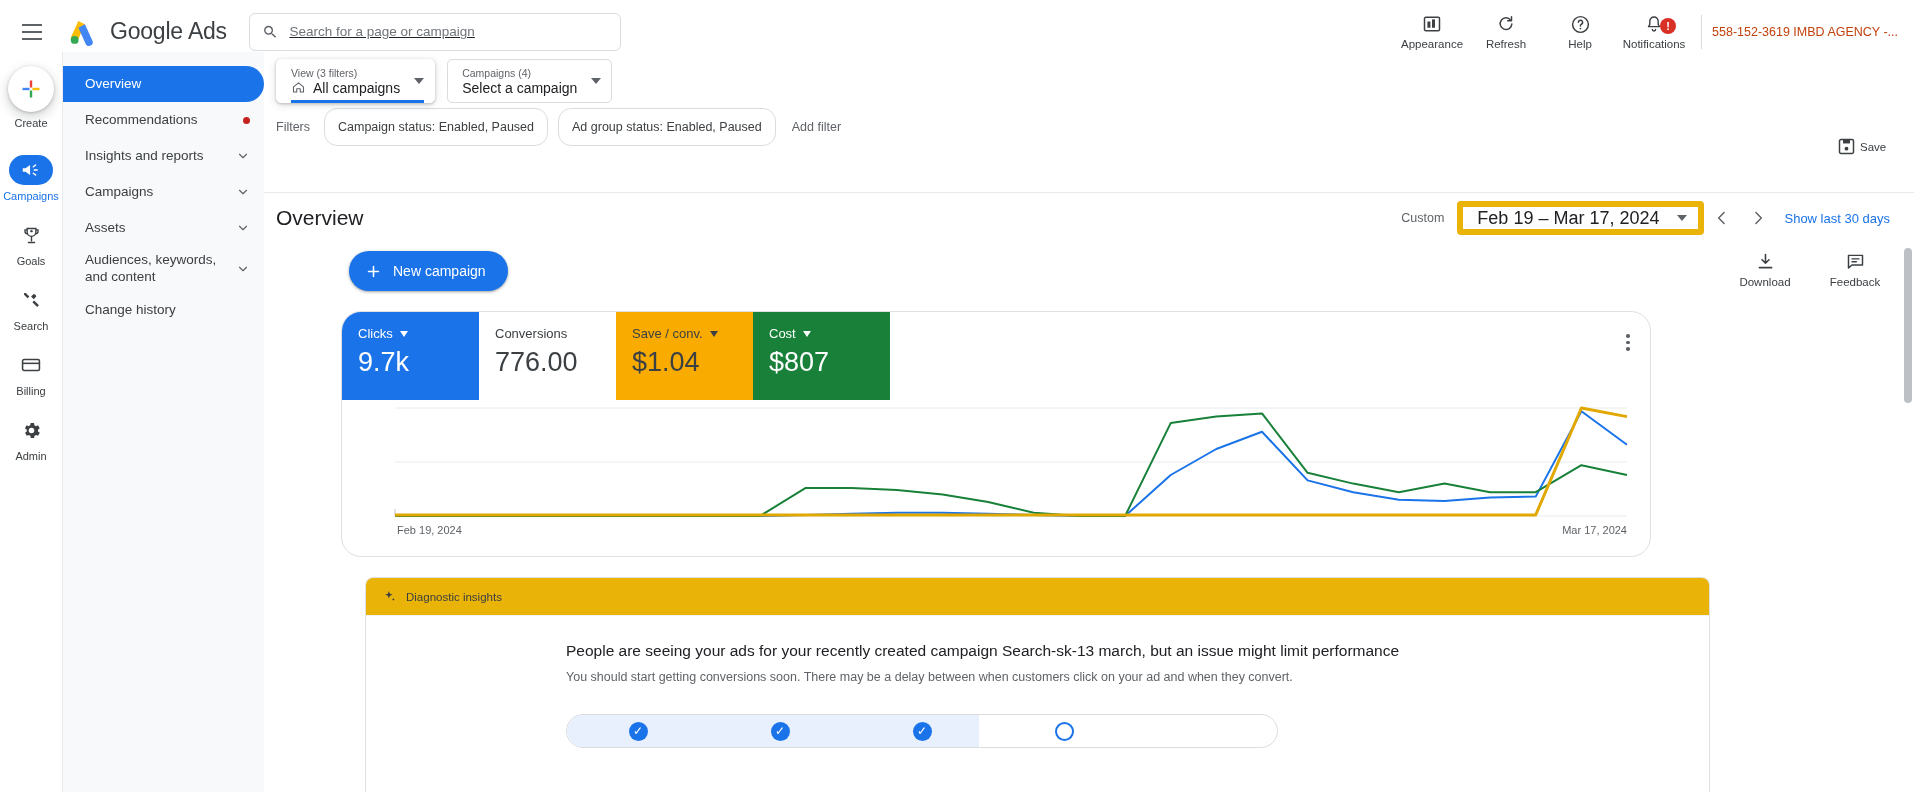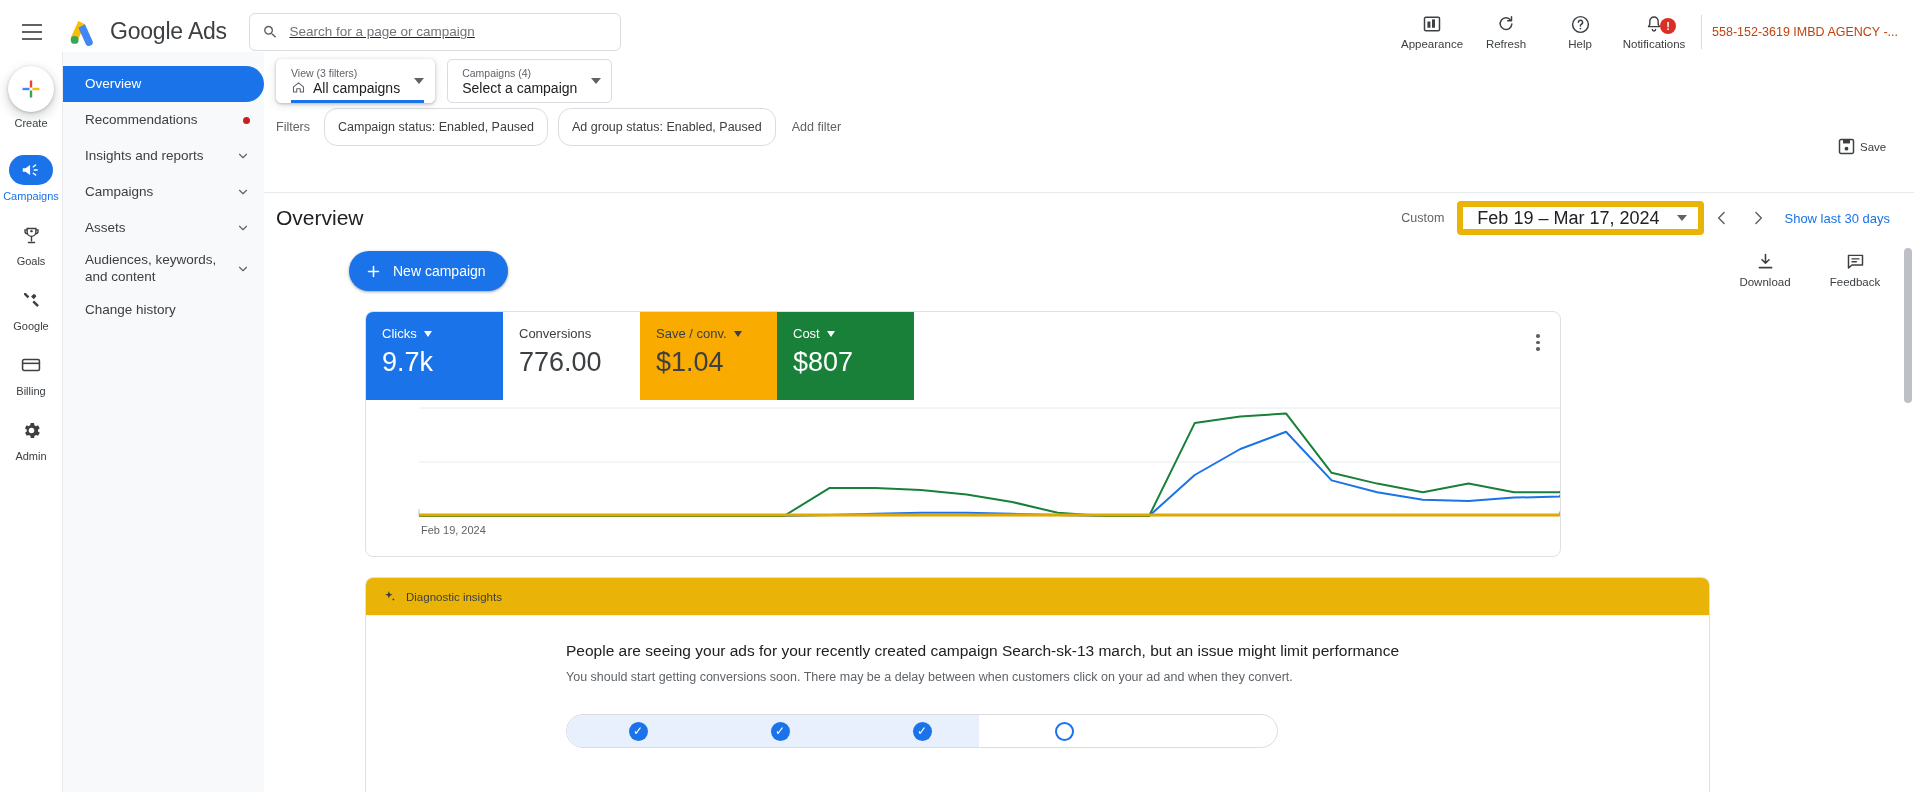--- a/index.html
+++ b/index.html
@@ -172,22 +172,22 @@
   #new-campaign {
     height: 40px; background: #1a73e8; color: #fff; border: none; border-radius: 20px;
     font-size: 14px; font-weight: 500; padding: 0 22px 0 16px; display: inline-flex;
     align-items: center; gap: 11px; cursor: pointer;
     font-family: "Liberation Sans", sans-serif;
     box-shadow: 0 1px 2px rgba(60,64,67,.3), 0 1px 3px 1px rgba(60,64,67,.15);
   }
 
   
   #perf-card {
-    margin: 20px 22px 0 101px; width: 1196px; height: 246px;
-    border: 1px solid #e0e0e0; border-radius: 8px; background: #fff; position: relative;
+    margin: 20px 22px 0 77px; width: 1310px; height: 246px;
+    border: 1px solid #e0e0e0; border-radius: 20px; background: #fff; position: relative;
     overflow: hidden;
   }
   #scorecards { display: flex; height: 88px; }
   .scorecard {
     width: 137px; padding: 14px 0 0 16px; cursor: pointer; position: relative;
   }
   .sc-label { font-size: 13px; display: flex; align-items: center; gap: 7px; }
   .sc-value { font-size: 27px; margin-top: 6px; font-weight: 400; }
   .sc-caret { width: 0; height: 0; border-left: 4.5px solid transparent;
               border-right: 4.5px solid transparent; border-top: 6px solid currentColor; }
@@ -362,21 +362,21 @@
   </div>
 
   <div class="rail-item">
     <div class="rail-pill">
       <svg width="21" height="21" viewBox="0 0 24 24">
         <path d="M4 18l9-9M14.5 4.5l-3 3 3 3 3-3a3.5 3.5 0 0 0-3-3z" fill="#3c4043"></path>
         <path d="M3.5 5.5l4 4 2-2-4-4H3.5v2z" fill="#3c4043"></path>
         <path d="M13 14l5.5 5.5 2-2L15 12z" fill="#3c4043"></path>
       </svg>
     </div>
-    <span class="rail-label">Google</span>
+    <span class="rail-label">Search</span>
   </div>
 
   <div class="rail-item">
     <div class="rail-pill">
       <svg width="22" height="22" viewBox="0 0 24 24">
         <rect x="2.8" y="6" width="18.4" height="12" rx="1.6" fill="none" stroke="#3c4043" stroke-width="1.7"></rect>
         <path d="M2.8 10.2h18.4" stroke="#3c4043" stroke-width="1.7"></path>
       </svg>
     </div>
     <span class="rail-label">Billing</span>

